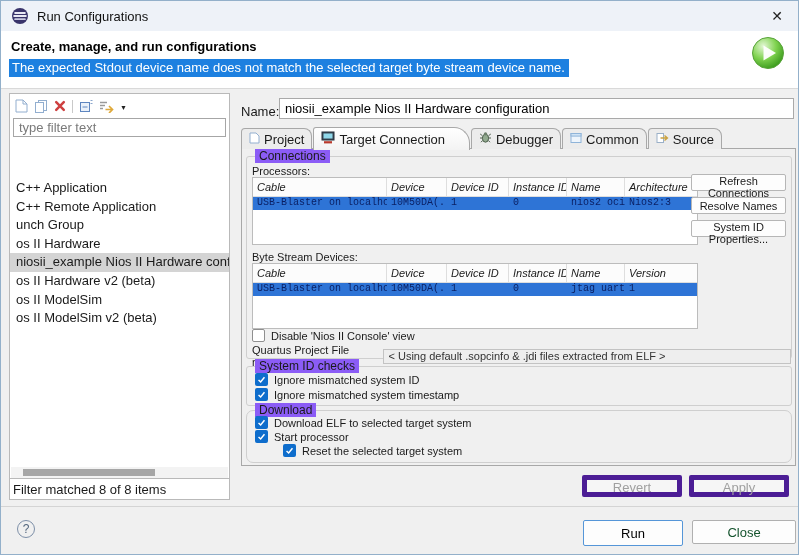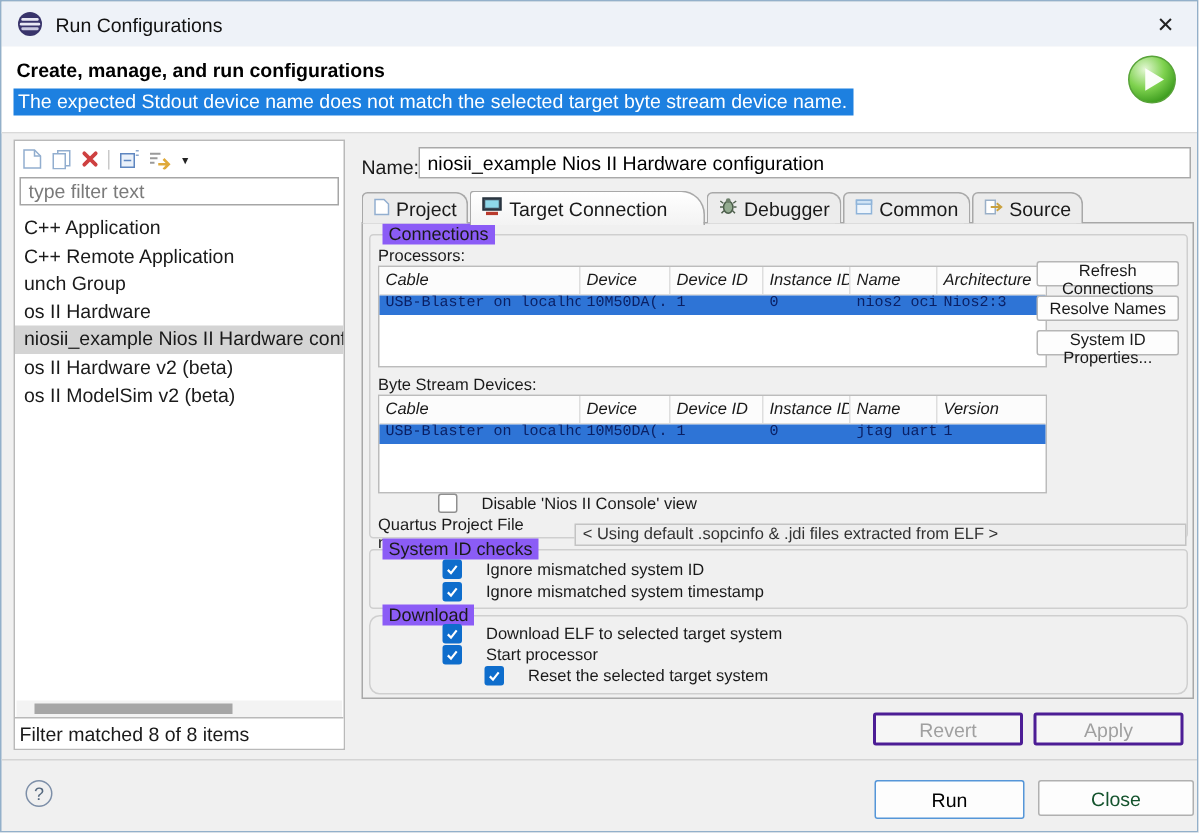--- a/index.html
+++ b/index.html
@@ -20,21 +20,21 @@
   .run-badge { position:absolute; right:13px; top:5px; }
 
   
   .left-panel { position:absolute; left:8px; top:92px; width:221px; height:407px; background:#fff; border:1px solid #b9b9b9; display:flex; flex-direction:column; }
   .lp-toolbar { height:22px; display:flex; align-items:center; gap:6px; padding:4px 5px 2px 5px; }
   .lp-sep { width:1px; height:13px; background:#c9c9c9; }
   .tool-btn { display:flex; align-items:center; }
   .dd-arrow { font-size:7px; color:#222; padding-top:2px; }
   .lp-filter { margin:2px 3px 2px 3px; height:19px; border:1px solid #a6a6a6; font-size:13px; padding:0 5px; color:#444; font-family:"Liberation Sans", sans-serif; width:calc(100% - 6px); }
   .lp-filter::placeholder { color:#7a7a7a; opacity:1; }
-  .lp-tree { flex:1; overflow:hidden; padding-top:4px; }
+  .lp-tree { flex:1; overflow:hidden; padding-top:4px;margin-top:36px; }
   .tree-item { height:18.6px; line-height:18.6px; padding-left:6px; font-size:13px; white-space:nowrap; overflow:hidden; }
   .tree-item.selected { background:#d4d4d4; }
   .lp-hscroll { height:11px; margin:0 1px; position:relative; background:#f3f3f3; }
   .lp-hscroll .thumb { position:absolute; left:12px; top:2px; width:132px; height:7px; background:#a6a6a6; }
   .lp-status { height:21px; border-top:1px solid #b9b9b9; font-size:13px; padding:3px 0 0 3px; background:#fff; }
 
   
   .name-label { position:absolute; left:240px; top:103px; font-size:13px; }
   .name-input { position:absolute; left:278px; top:97px; width:515px; height:21px; border:1px solid #a9a9a9; background:#fff; font-size:13px; padding:0 5px; font-family:"Liberation Sans", sans-serif; }
   .tabs { position:absolute; left:240px; top:125px; height:23px; display:flex; align-items:flex-end; z-index:3; }
@@ -54,30 +54,30 @@
   .tbl { position:absolute; background:#fff; border:1px solid #bcbcbc; width:446px; }
   .hrow { display:flex; height:19px; border-bottom:1px solid #dedede; background:#fcfcfc;font-style:italic; }
   .hcell { border-right:1px solid #dedede; padding:3px 0 0 4px; font-size:11px; white-space:nowrap; overflow:hidden; }
   .drow { display:flex; height:13px; background:#2e74d6; }
   .dcell { font-family:"Liberation Mono", monospace; font-size:10px; color:#0a1f63; padding-left:4px; white-space:nowrap; overflow:hidden; }
   .c0{width:134px;} .c1{width:60px;} .c2{width:62px;} .c3{width:58px;} .c4{width:58px;} .c5{flex:1;}
 
   .side-buttons { position:absolute; right:5px; top:17px; width:95px; display:flex; flex-direction:column; gap:6px; }
   .sbtn { height:17px; font-size:11px; background:#fdfdfd; border:1px solid #b6b6b6; border-radius:2px; font-family:"Liberation Sans", sans-serif; color:#1a1a1a; }
 
-  .cb-row { position:absolute; display:flex; align-items:center; gap:16px; font-size:11px;margin-left:40px; }
+  .cb-row { position:absolute; display:flex; align-items:center; gap:6px; font-size:11px; }
   .cb { width:13px; height:13px; border-radius:2px; display:flex; align-items:center; justify-content:center; flex:none; }
   .cb.off { background:#fff; border:1px solid #8f8f8f; }
   .cb.on { background:#0e6dcc; }
 
   .quartus-row { position:absolute; left:5px; top:187px; display:flex; align-items:center; font-size:11px; }
   .quartus-field { margin-left:4px; width:418px; height:15px; background:#eeeeee; border:1px solid #c3c3c3; font-size:11px; padding:0 4px; color:#333; font-family:"Liberation Sans", sans-serif; }
 
   .btn { position:absolute; height:22px; font-size:13px; border-radius:2px; font-family:"Liberation Sans", sans-serif; }
-  .btn.disabled { background:#f6f6f6; border:2px solid #4c1d95; color:#a0a0a0; }
+  .btn.disabled { background:#f6f6f6; border:5px solid #4c1d95; color:#a0a0a0; }
   .btn-revert { left:581px; top:474px; width:100px; }
   .btn-apply { left:688px; top:474px; width:100px; }
 
   .bottom-sep { position:absolute; left:0; right:0; top:505px; height:1px; background:#d4d4d4; }
   .help-btn { position:absolute; left:16px; top:519px; width:18px; height:18px; border:1px solid #7d8fa8; border-radius:50%; color:#54677e; font-size:12px; text-align:center; line-height:16px; background:#f0f0f0; }
   .btn-run { left:582px; top:519px; width:100px; height:26px; background:#fdfdfd; border:1px solid #5596d8; color:#000; position:absolute; font-size:13px; border-radius:2px; }
   .btn-close { left:691px; top:519px; width:104px; height:24px; background:#fdfdfd; border:1px solid #b0b0b0; color:#14532d; position:absolute; font-size:13px; border-radius:2px; }
 </style>
 </head>
 <body>
@@ -151,20 +151,21 @@
       <span class="dd-arrow">▼</span>
     </div>
     <input class="lp-filter" placeholder="type filter text" style="">
     <div class="lp-tree">
       <div class="tree-item">C++ Application</div>
       <div class="tree-item">C++ Remote Application</div>
       <div class="tree-item">unch Group</div>
       <div class="tree-item">os II Hardware</div>
       <div class="tree-item selected">niosii_example Nios II Hardware configu</div>
       <div class="tree-item">os II Hardware v2 (beta)</div>
+      <div class="tree-item">os II ModelSim</div>
       <div class="tree-item">os II ModelSim v2 (beta)</div>
     </div>
     <div class="lp-hscroll">
       <div class="thumb"></div>
     </div>
     <div class="lp-status">Filter matched 8 of 8 items</div>
   </div>
 
   <div class="name-label">Name:</div>
   <input class="name-input" value="niosii_example Nios II Hardware configuration" style="">

